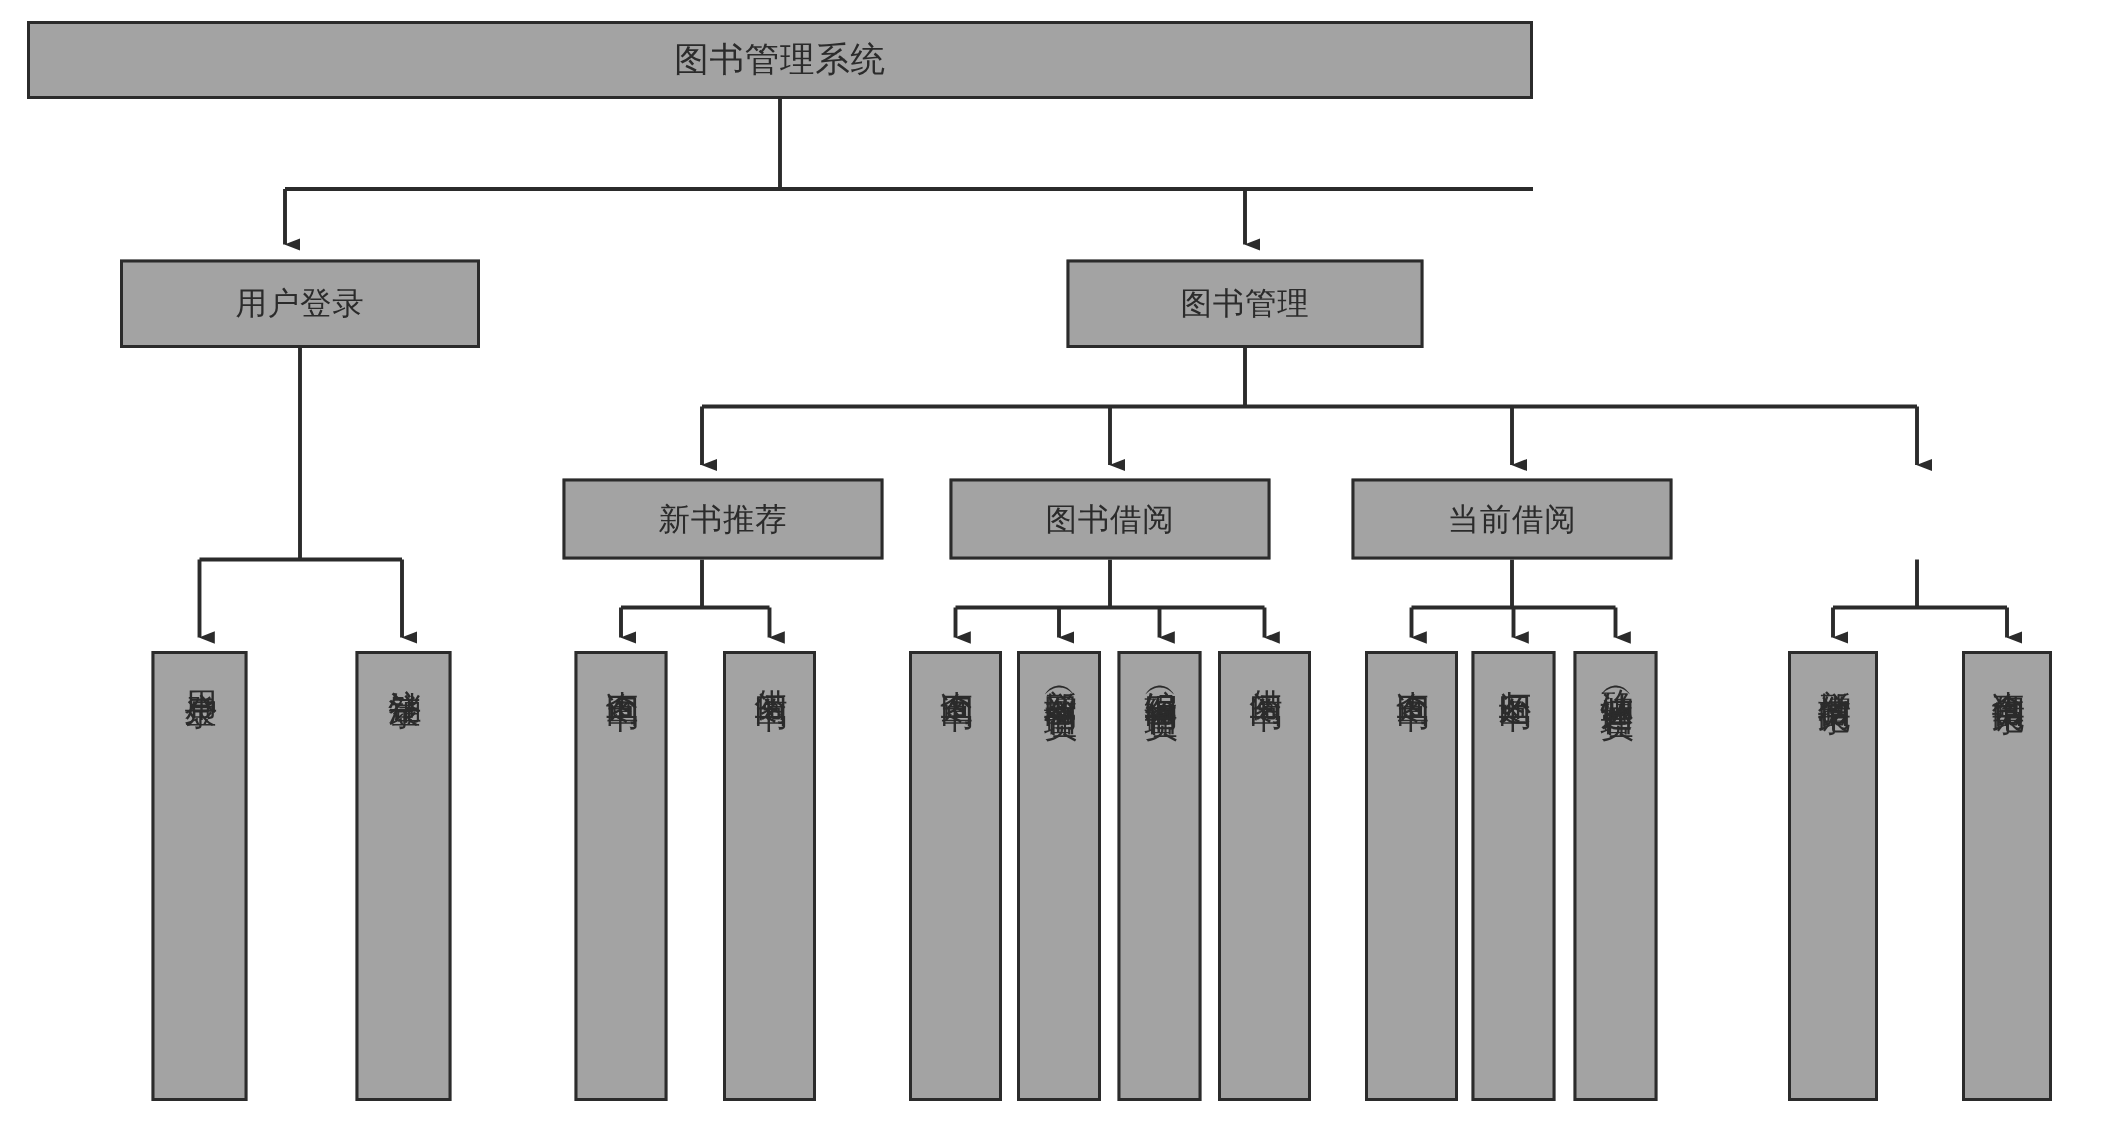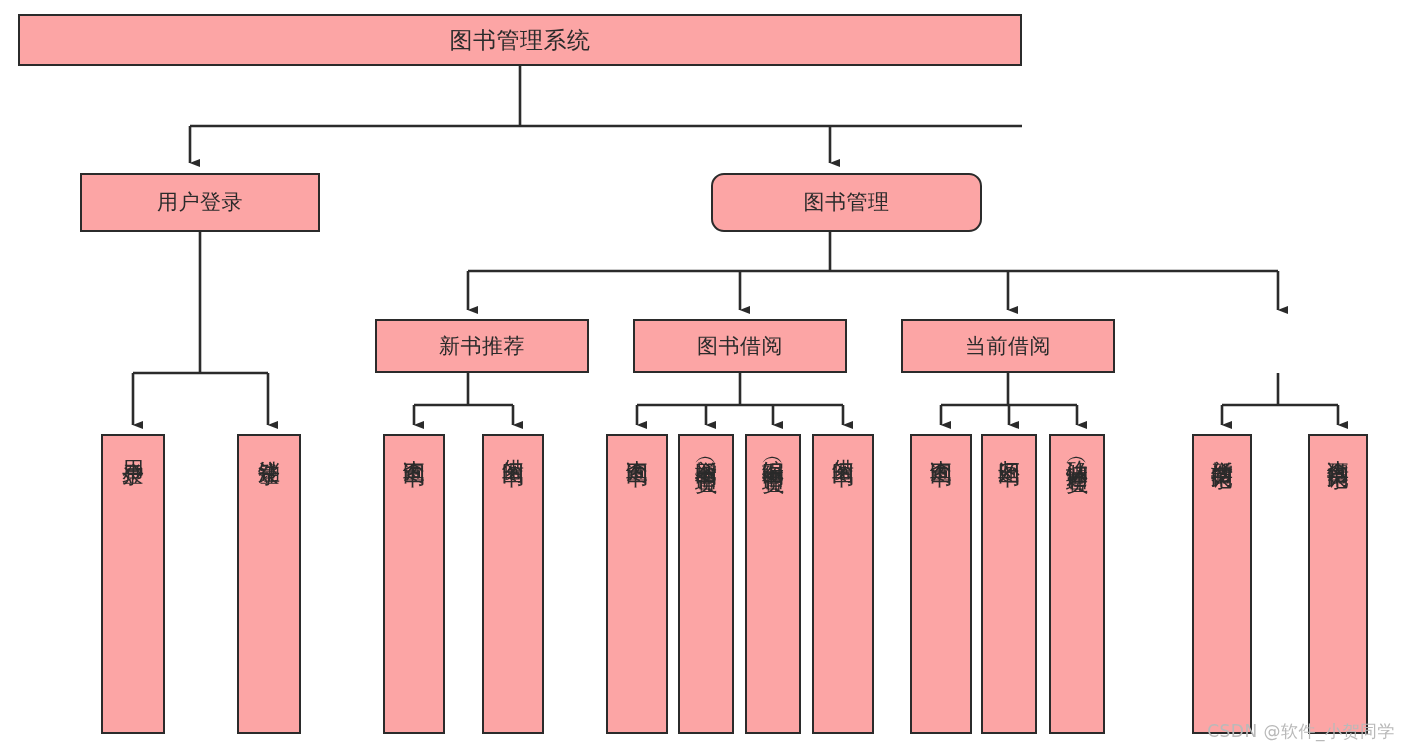--- a/index.html
+++ b/index.html
@@ -22,21 +22,21 @@
     position: absolute;
     left: 0;
     top: 0;
     width: 1405px;
     height: 747px;
   }
   .node {
     position: absolute;
     box-sizing: border-box;
     border: 2.5px solid #2b2b2b;
-    background: #fca5a5;
+    background: #a3a3a3;
     display: flex;
     align-items: center;
     justify-content: center;
     color: #2b2b2b;
   }
   .node-label {
     color: #2b2b2b;
     line-height: 1.08;
     text-align: center;
     white-space: pre;
@@ -127,21 +127,21 @@
   </svg>
 
   <div class="node horizontal" id="root-node" style="left:18px; top:14px; width:1004px; height:52px;">
     <span class="node-label">图书管理系统</span>
   </div>
 
   <div class="node horizontal" style="left:80px; top:173px; width:240px; height:59px;">
     <span class="node-label">用户登录</span>
   </div>
 
-  <div class="node horizontal" style="left:711px; top:173px; width:271px; height:59px;border-radius:13px;">
+  <div class="node horizontal" style="left:711px; top:173px; width:238px; height:59px;">
     <span class="node-label">图书管理</span>
   </div>
 
   <div class="node horizontal" style="left:375px; top:319px; width:214px; height:54px;">
     <span class="node-label">新书推荐</span>
   </div>
 
   <div class="node horizontal" style="left:633px; top:319px; width:214px; height:54px;">
     <span class="node-label">图书借阅</span>
   </div>
@@ -196,15 +196,14 @@
   </div>
 
   <div class="node vertical" style="left:1192px; top:434px; width:60px; height:300px;">
     <span class="node-label">新增借阅记录</span>
   </div>
 
   <div class="node vertical" style="left:1308px; top:434px; width:60px; height:300px;">
     <span class="node-label">查询借阅记录</span>
   </div>
 
-  <div class="watermark">CSDN @软件_小贺同学</div>
 
 </div>
 
 </body></html>

